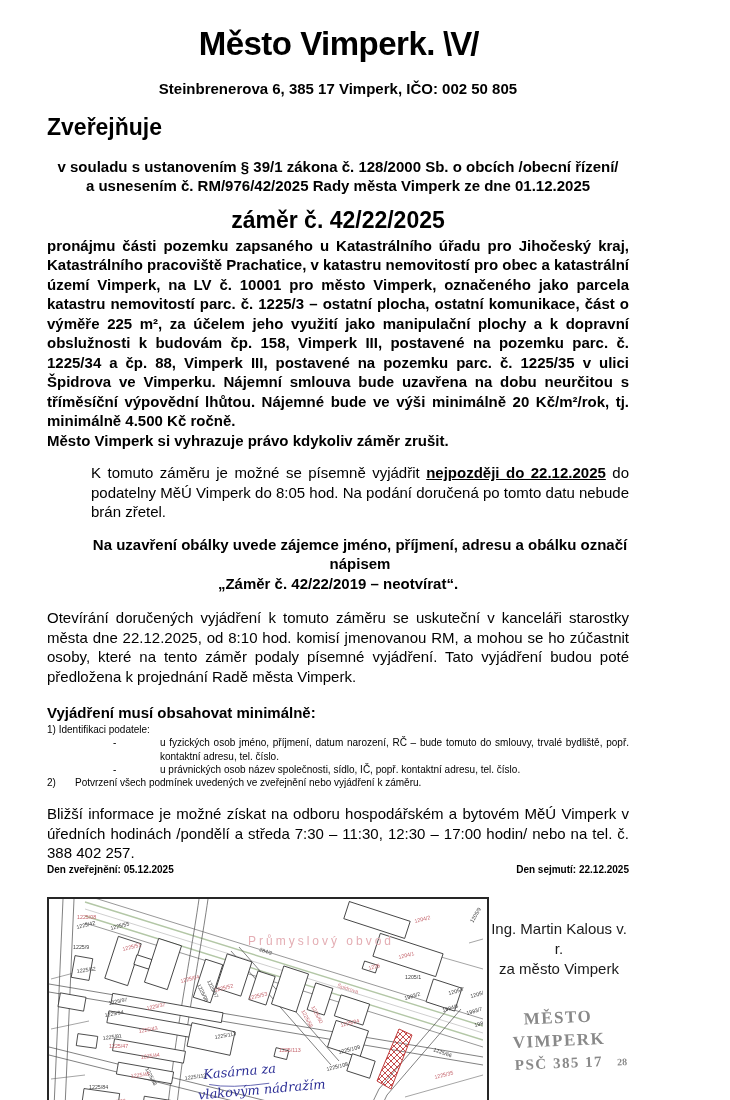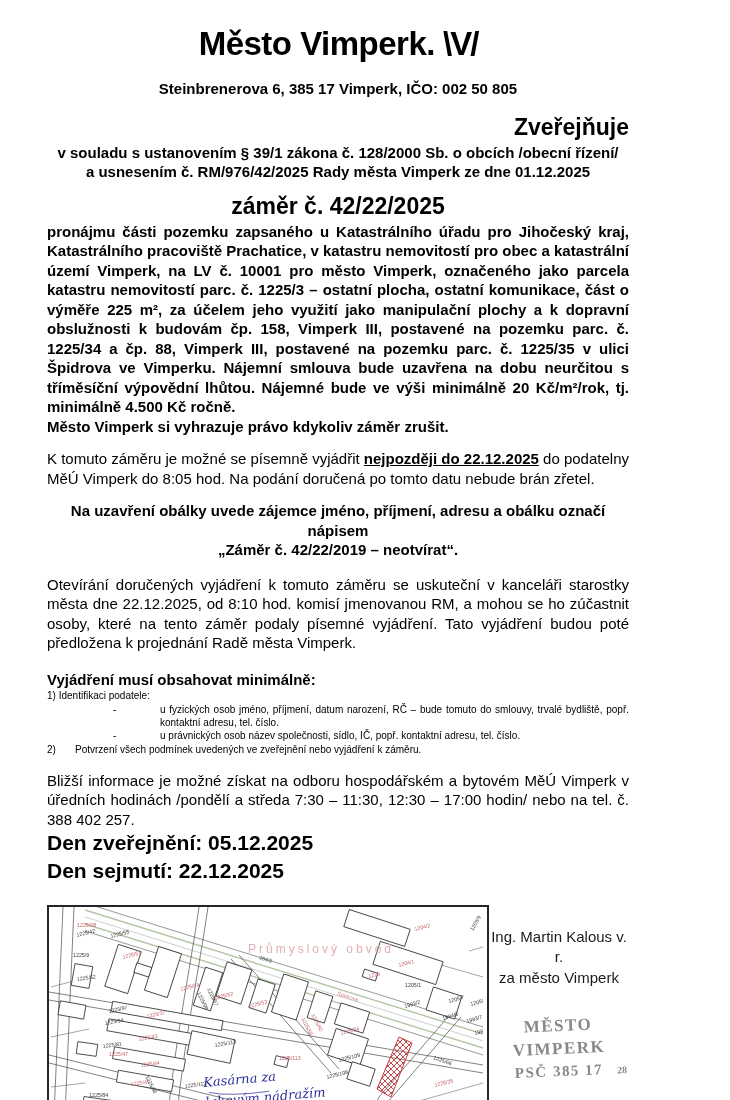--- a/index.html
+++ b/index.html
@@ -7,37 +7,37 @@
     width:676px;height:1100px;background:#fff;color:#000;
     font-family:"Liberation Sans",sans-serif;position:relative;overflow:hidden;
   }
   .content{padding:26px 47px 0 47px;}
   .doc-title{
     text-align:center;font-size:33px;font-weight:bold;letter-spacing:-0.5px;
     margin:0 0 14px 0;line-height:1.1;
   }
   .doc-title .logo{margin-left:8px;letter-spacing:-2px;}
   .address{text-align:center;font-size:15px;font-weight:bold;margin:18px;}
-  .h2{ text-align:right;font-size:23px;font-weight:bold;margin:18px 0 2px 0;line-height:1.1;}
+  .h2{ text-align:left;font-size:23px;font-weight:bold;margin:18px 0 16px 0;line-height:1.1;}
   .law{text-align:center;font-size:15px;font-weight:bold;line-height:1.27;margin:0;}
   .zamer-h{text-align:center;font-size:23px;font-weight:bold;margin:13px 0 3px 0;line-height:1.1;}
   .par{font-size:15px;line-height:1.3;margin:0;text-align:justify;}
   .bold{font-weight:bold;}
-  .mt{margin-top:13px;}
+  .mt{margin-top:13px;margin-left:44px;}
   .mt2{margin-top:15px;}
   .mt3{margin-top:17px;}
   .center{text-align:center;}
   .hl{font-weight:bold;text-decoration:underline;}
   .list{font-size:10px;line-height:1.33;}
   .bullet{display:flex;}
   .bullet .dash{margin-left:66px;width:47px;flex:none;}
   .bullet .btxt{flex:1;text-align:justify;}
   .item2{display:flex;}
   .item2 .num{width:28px;flex:none;}
-  .dates{display:flex;justify-content:space-between;font-size:21px;font-weight:bold;line-height:1.3;flex-direction:column;}
+  .dates{display:flex;justify-content:space-between;font-size:10px;font-weight:bold;line-height:1.3;}
   .bottom-row{display:flex;margin-top:21px;}
   .map-frame{width:438px;height:283px;border:2px solid #262626;flex:none;background:#fff;}
   .right-col{flex:1;text-align:center;padding-top:22px;font-size:15px;line-height:1.35;color:#1a1a1a;}
   .stamp{
     margin-top:27px;color:#898989;font-family:"Liberation Serif",serif;font-weight:bold;
     transform:rotate(-2.5deg);
   }
   .stamp .s1{font-size:17px;letter-spacing:1.5px;}
   .stamp .s2{font-size:15px;letter-spacing:1.5px;padding-left:22px;}
   .stamp .snum{font-size:10px;margin-left:14px;letter-spacing:0;}

